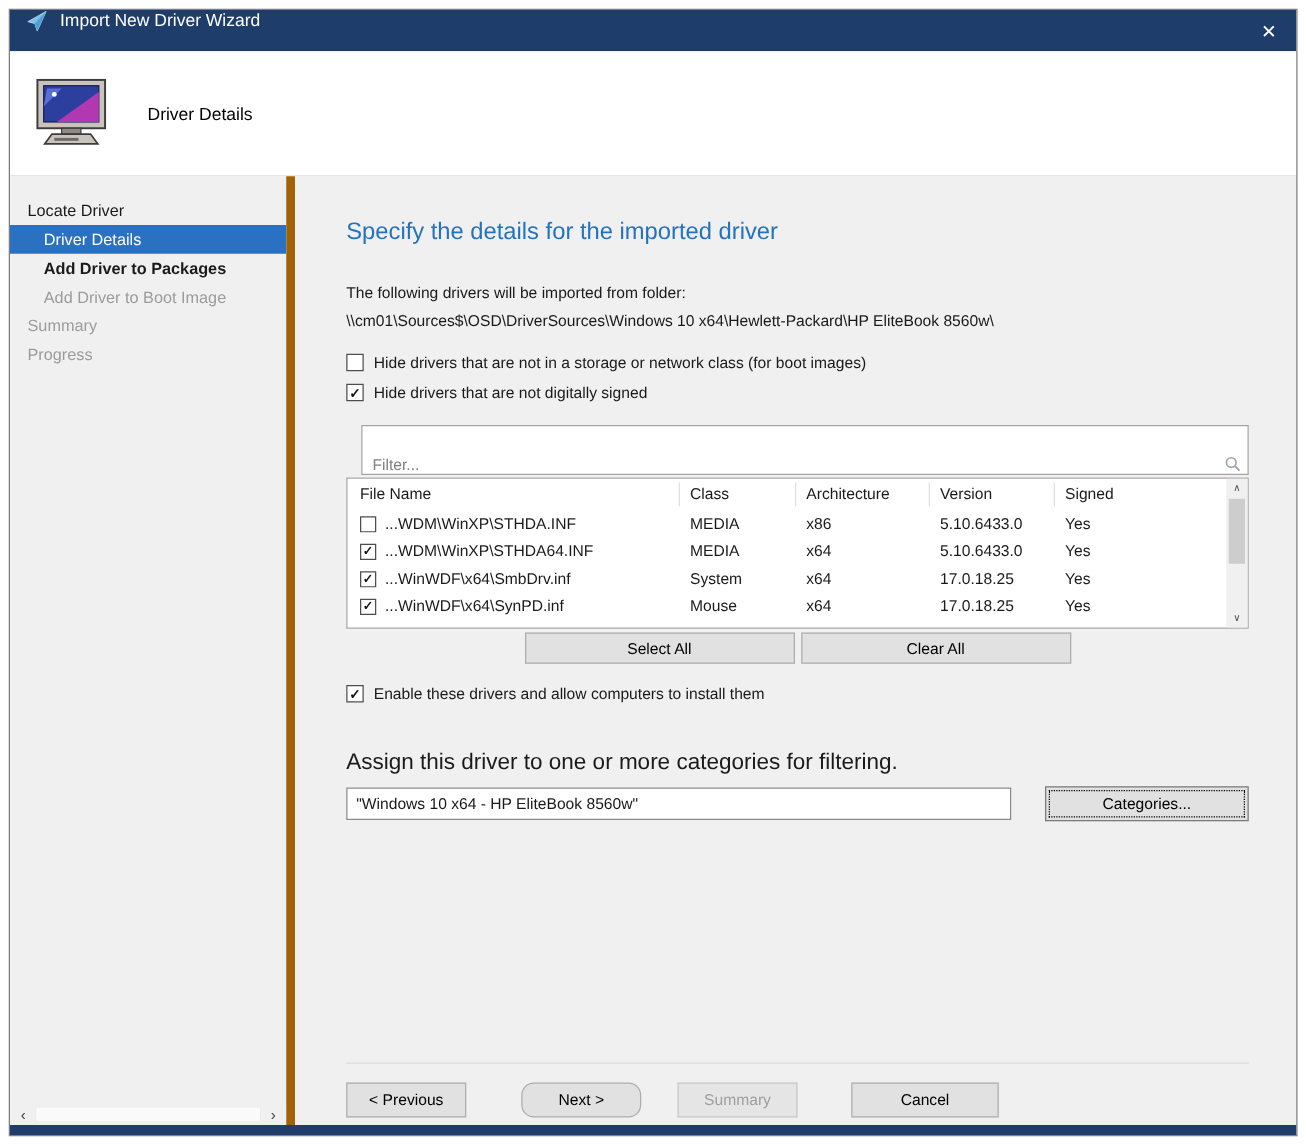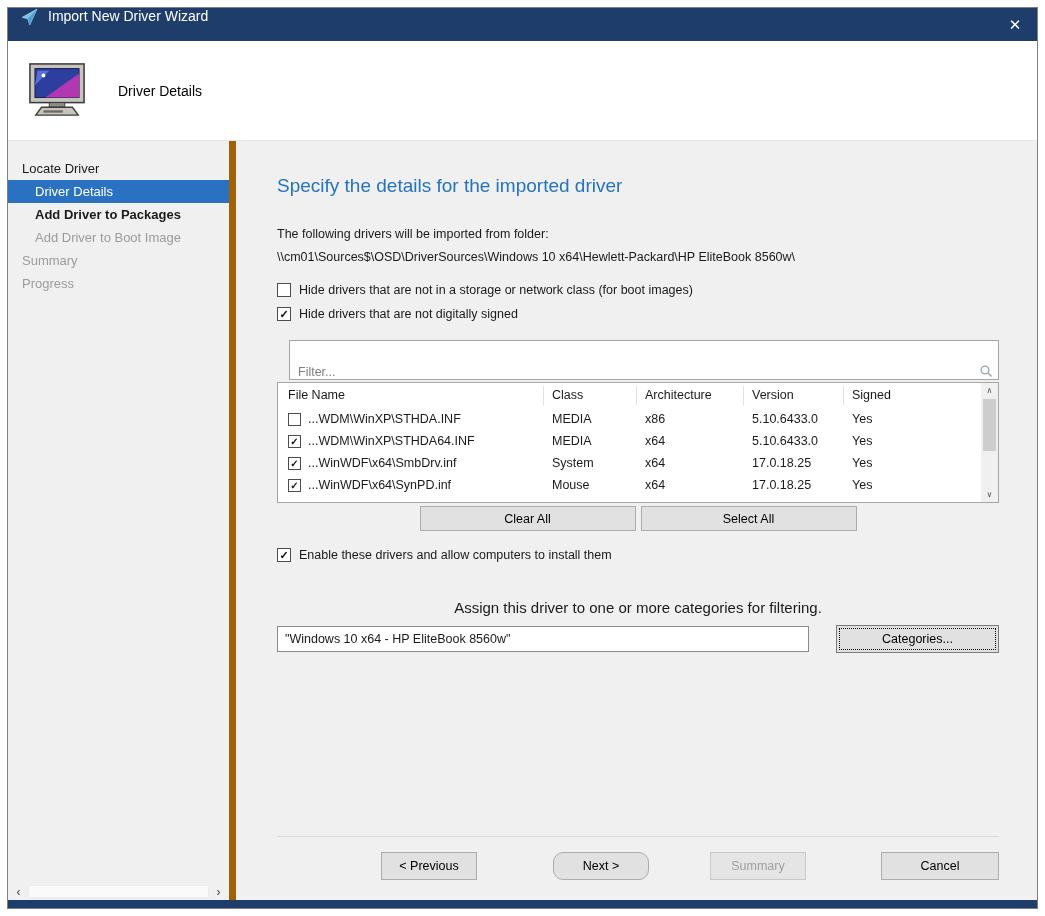--- a/index.html
+++ b/index.html
@@ -160,40 +160,40 @@
   .vscroll .v-arrow.down { margin-top: auto; }
   .vscroll .v-thumb { width: 13px; height: 52px; background: #cdcdcd; margin-top: 1px; }
   
   .sc-row { display: flex; justify-content: center; gap: 5px; margin-top: 3px; }
   .sc-btn {
     width: 216px; height: 25px;
     background: #e1e1e1; border: 1px solid #adadad;
     font-family: inherit; font-size: 12.5px; color: #000;
   }
   .enable-row { margin-top: 17px; }
-  .assign-label { font-size: 15px; margin-top: 27px; margin-bottom: 9px; text-align: center; }
+  .assign-label { font-size: 18px; margin-top: 27px; margin-bottom: 9px; }
   .cat-row { display: flex; align-items: center; }
   .cat-input {
     flex: 1; height: 26px;
     background: #ffffff; border: 1px solid #8a8a8a;
     font-family: inherit; font-size: 12.5px;
     padding: 0 7px; color: #1a1a1a; outline: none;
   }
   .cat-btn {
     width: 163px; height: 28px; margin-left: 27px; flex: none;
     background: #e1e1e1; border: 1px solid #7a7a7a;
     font-family: inherit; font-size: 12.5px; color: #000;
     outline: 1px dotted #000; outline-offset: -4px;
   }
   
   .footer {
     margin-top: auto;
     border-top: 1px solid #dadada;
-    padding: 15px 0 20px 0;
-    display: flex; justify-content: flex-end; align-items: center; gap: 32px;
+    padding: 15px 0 6px 0;
+    display: flex; align-items: center;
   }
   .btn {
     height: 28px; min-width: 96px;
     background: #e1e1e1; border: 1px solid #adadad;
     font-family: inherit; font-size: 12.5px; color: #000;
     padding: 0 10px;
   }
   .btn.next { margin-left: 44px; border-radius: 10px; }
   .btn.summary { margin-left: 29px; color: #9f9f9f; border-color: #c8c8c8; background: #e5e5e5; }
   .btn.cancel { margin-left: 43px; min-width: 118px; }
@@ -324,22 +324,22 @@
         </div>
 
         <div class="vscroll">
           <span class="v-arrow">∧</span>
           <span class="v-thumb"></span>
           <span class="v-arrow down">∨</span>
         </div>
       </div>
 
       <div class="sc-row">
+        <button class="sc-btn">Select All</button>
         <button class="sc-btn">Clear All</button>
-        <button class="sc-btn">Select All</button>
       </div>
 
       <div class="check-row enable-row">
         <span class="cb">✓</span>
         <span class="cb-label">Enable these drivers and allow computers to install them</span>
       </div>
 
       <div class="assign-label">Assign this driver to one or more categories for filtering.</div>
 
       <div class="cat-row">

